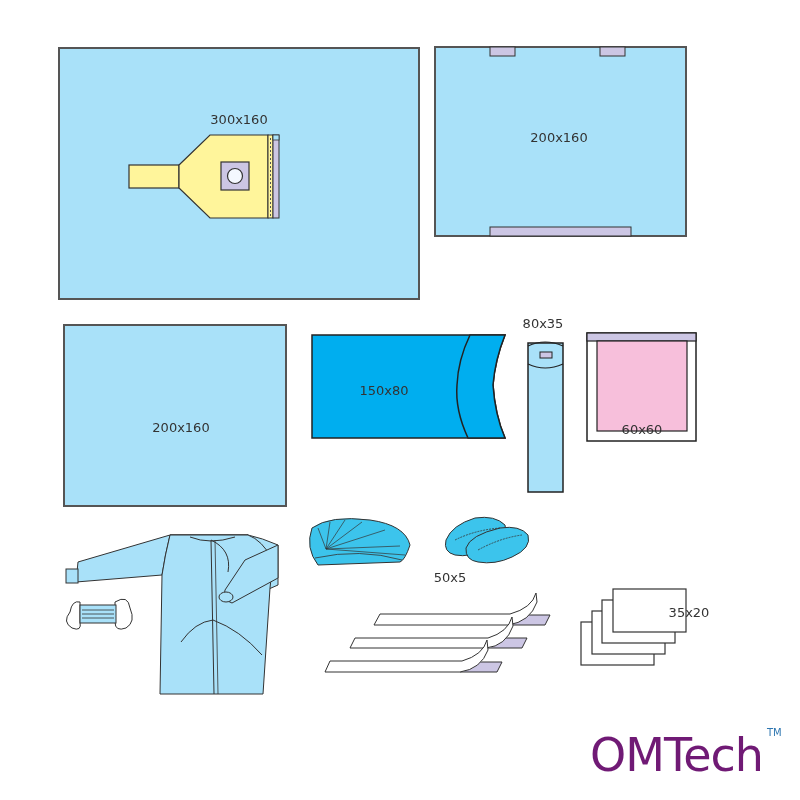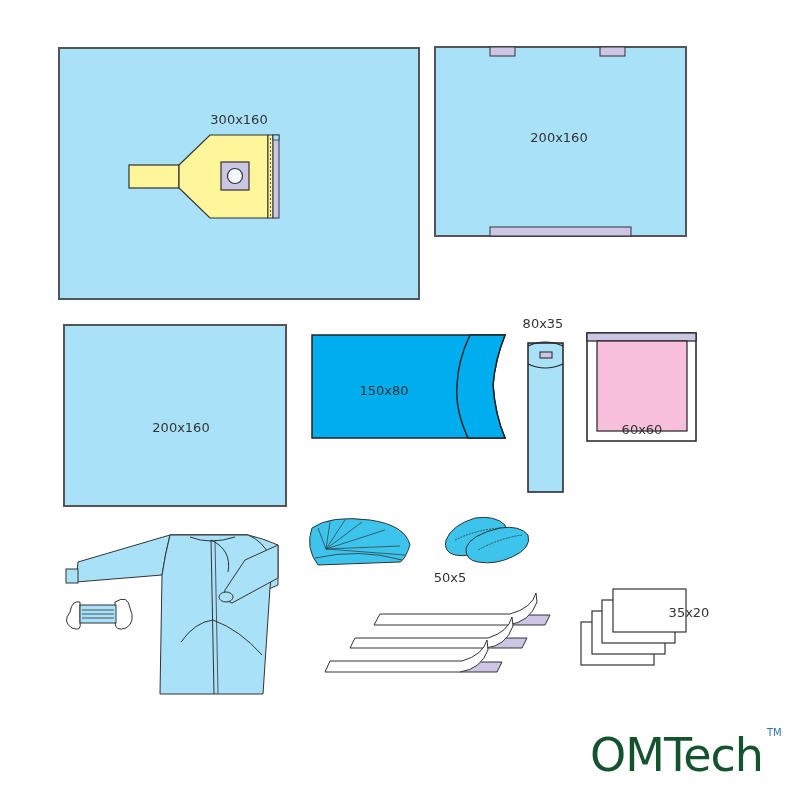--- a/index.html
+++ b/index.html
@@ -2,21 +2,21 @@
 <html><head>
 <meta charset="utf-8">
 <style>
   html, body { margin: 0; padding: 0; background: #ffffff; }
   body { width: 800px; height: 800px; position: relative; overflow: hidden;
          font-family: "DejaVu Sans", sans-serif; }
   .drape { position: absolute; background: #a9e1f9; border: 2px solid #555; box-sizing: border-box; }
   .lbl { position: absolute; font-size: 13px; color: #333; white-space: nowrap;
          transform: translate(-50%, -50%); }
   svg { position: absolute; overflow: visible; }
-  .logo { position: absolute; left: 590px; top: 728px; font-size: 46px; color: #14532d;
+  .logo { position: absolute; left: 590px; top: 728px; font-size: 46px; color: #701a75;
           font-family: "DejaVu Sans", sans-serif; letter-spacing: -1px; }
   .tm { position: absolute; left: 767px; top: 727px; font-size: 10px; color: #2f77b1; }
 </style>
 </head>
 <body>
 
 <div class="drape" style="left:58px; top:47px; width:362px; height:253px;"></div>
 <span class="lbl" style="left:239px; top:119px;">300x160</span>
 <svg style="left:0; top:0;" width="800" height="800">
   <rect x="129" y="165" width="50" height="23" fill="#fff59b" stroke="#333" stroke-width="1.2"></rect>

